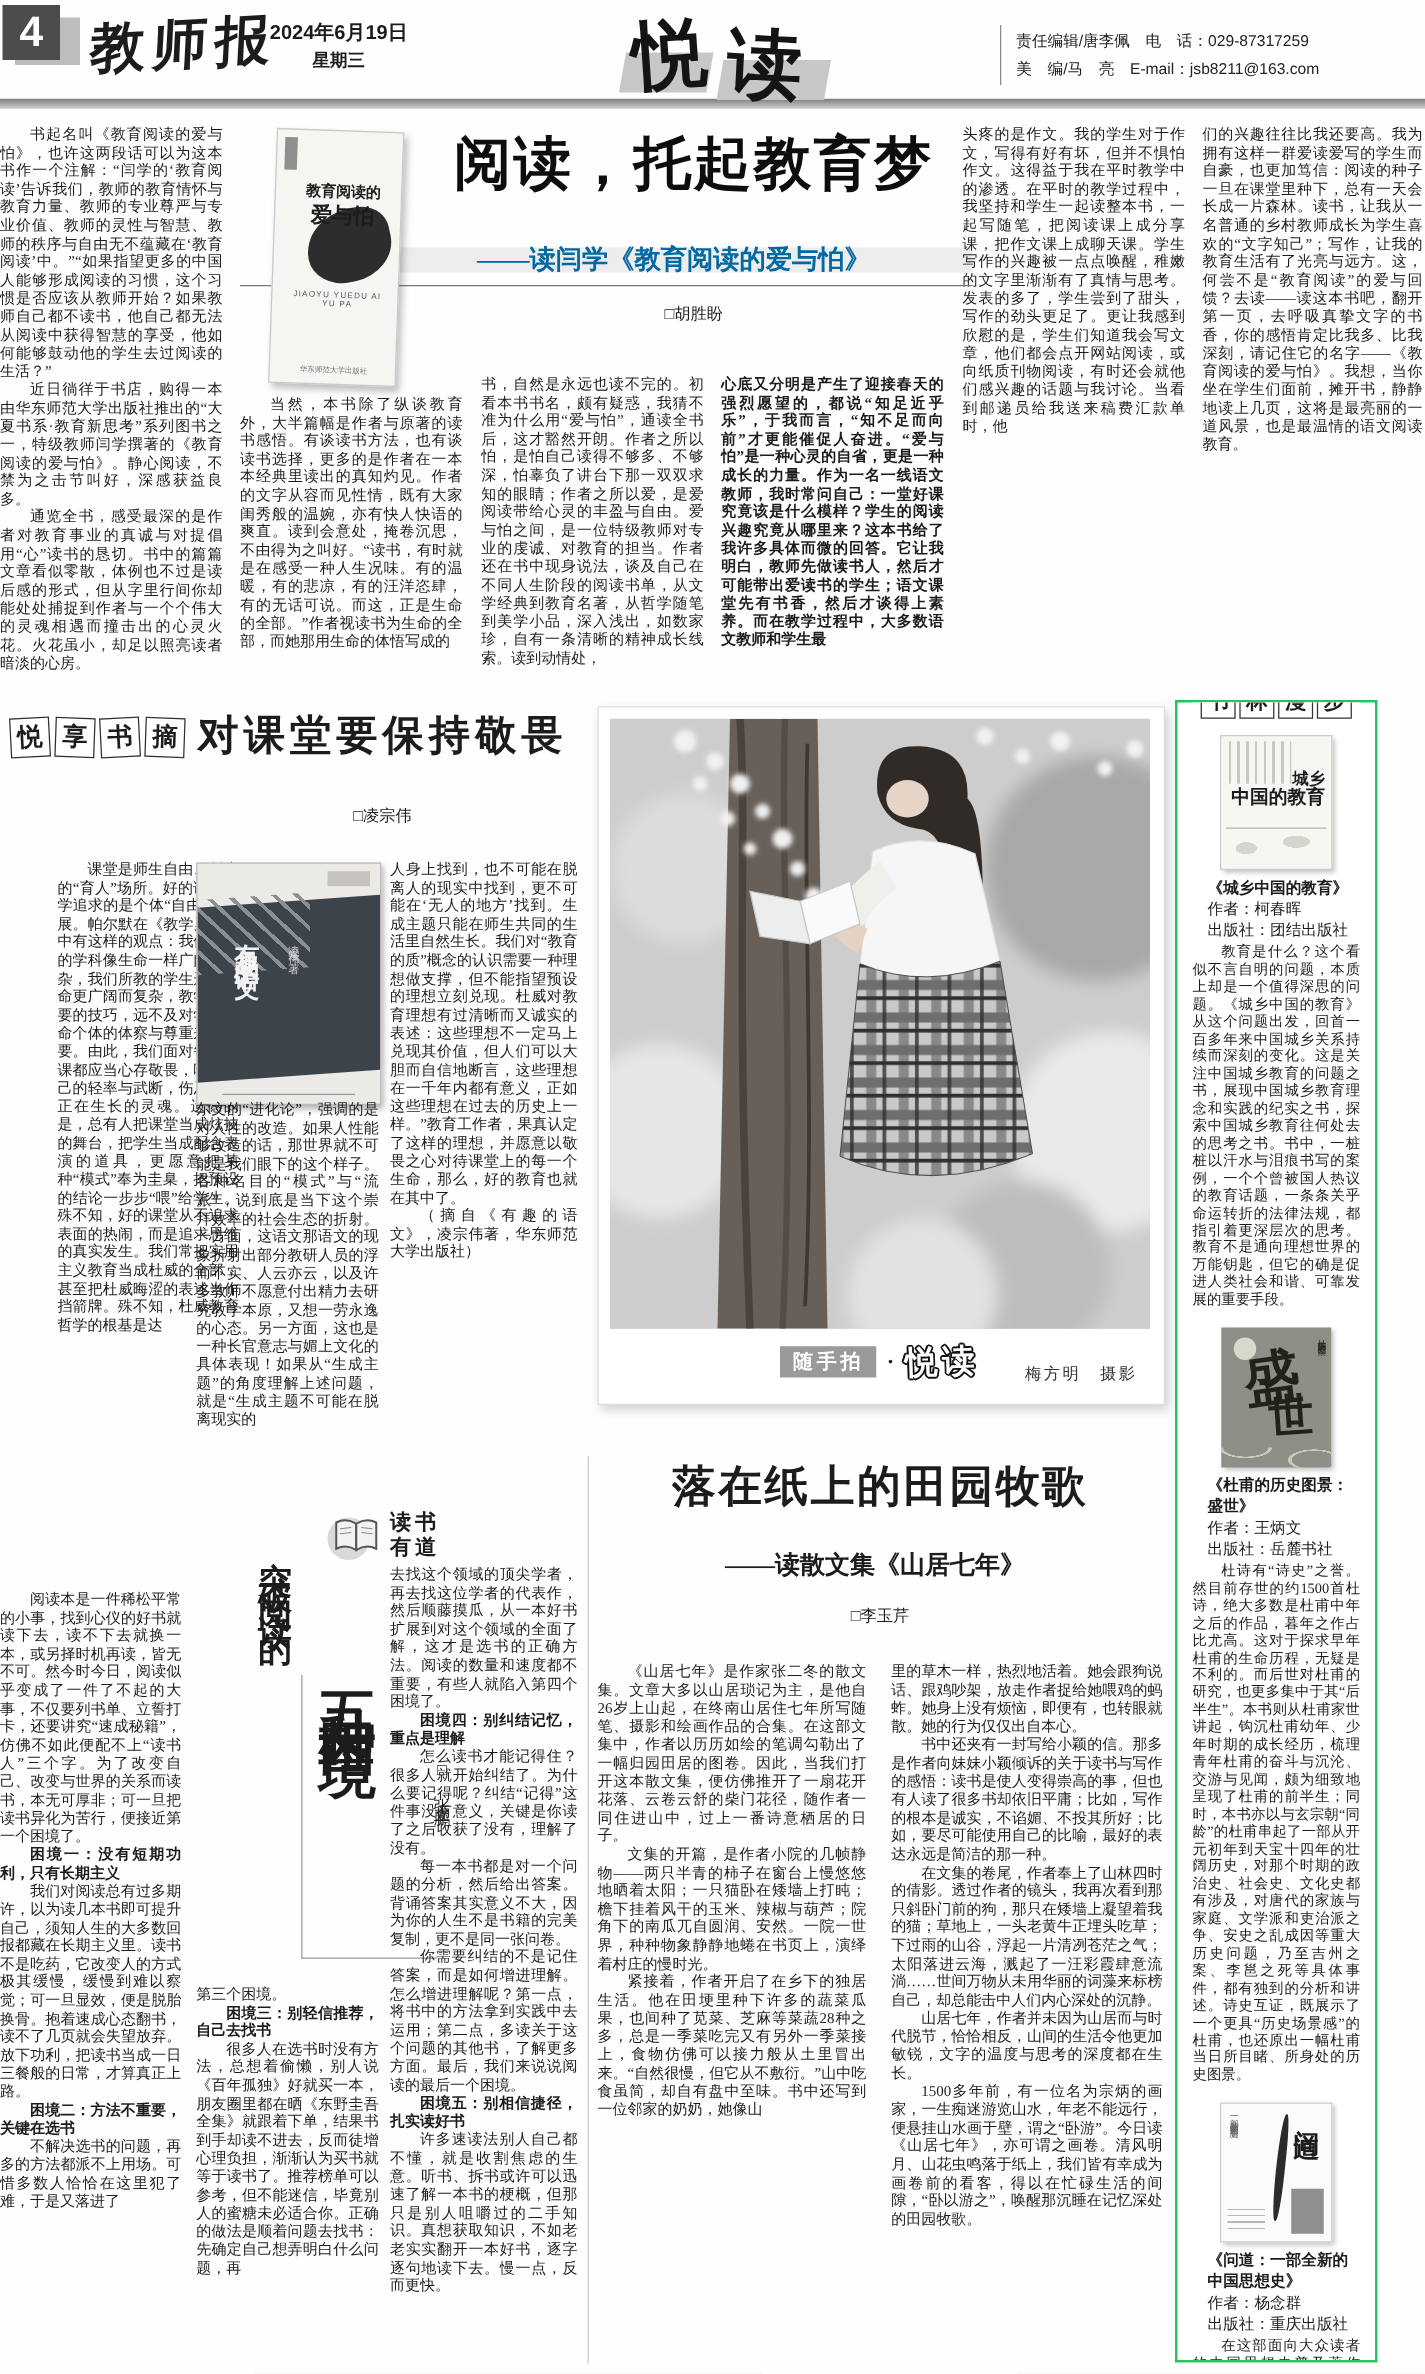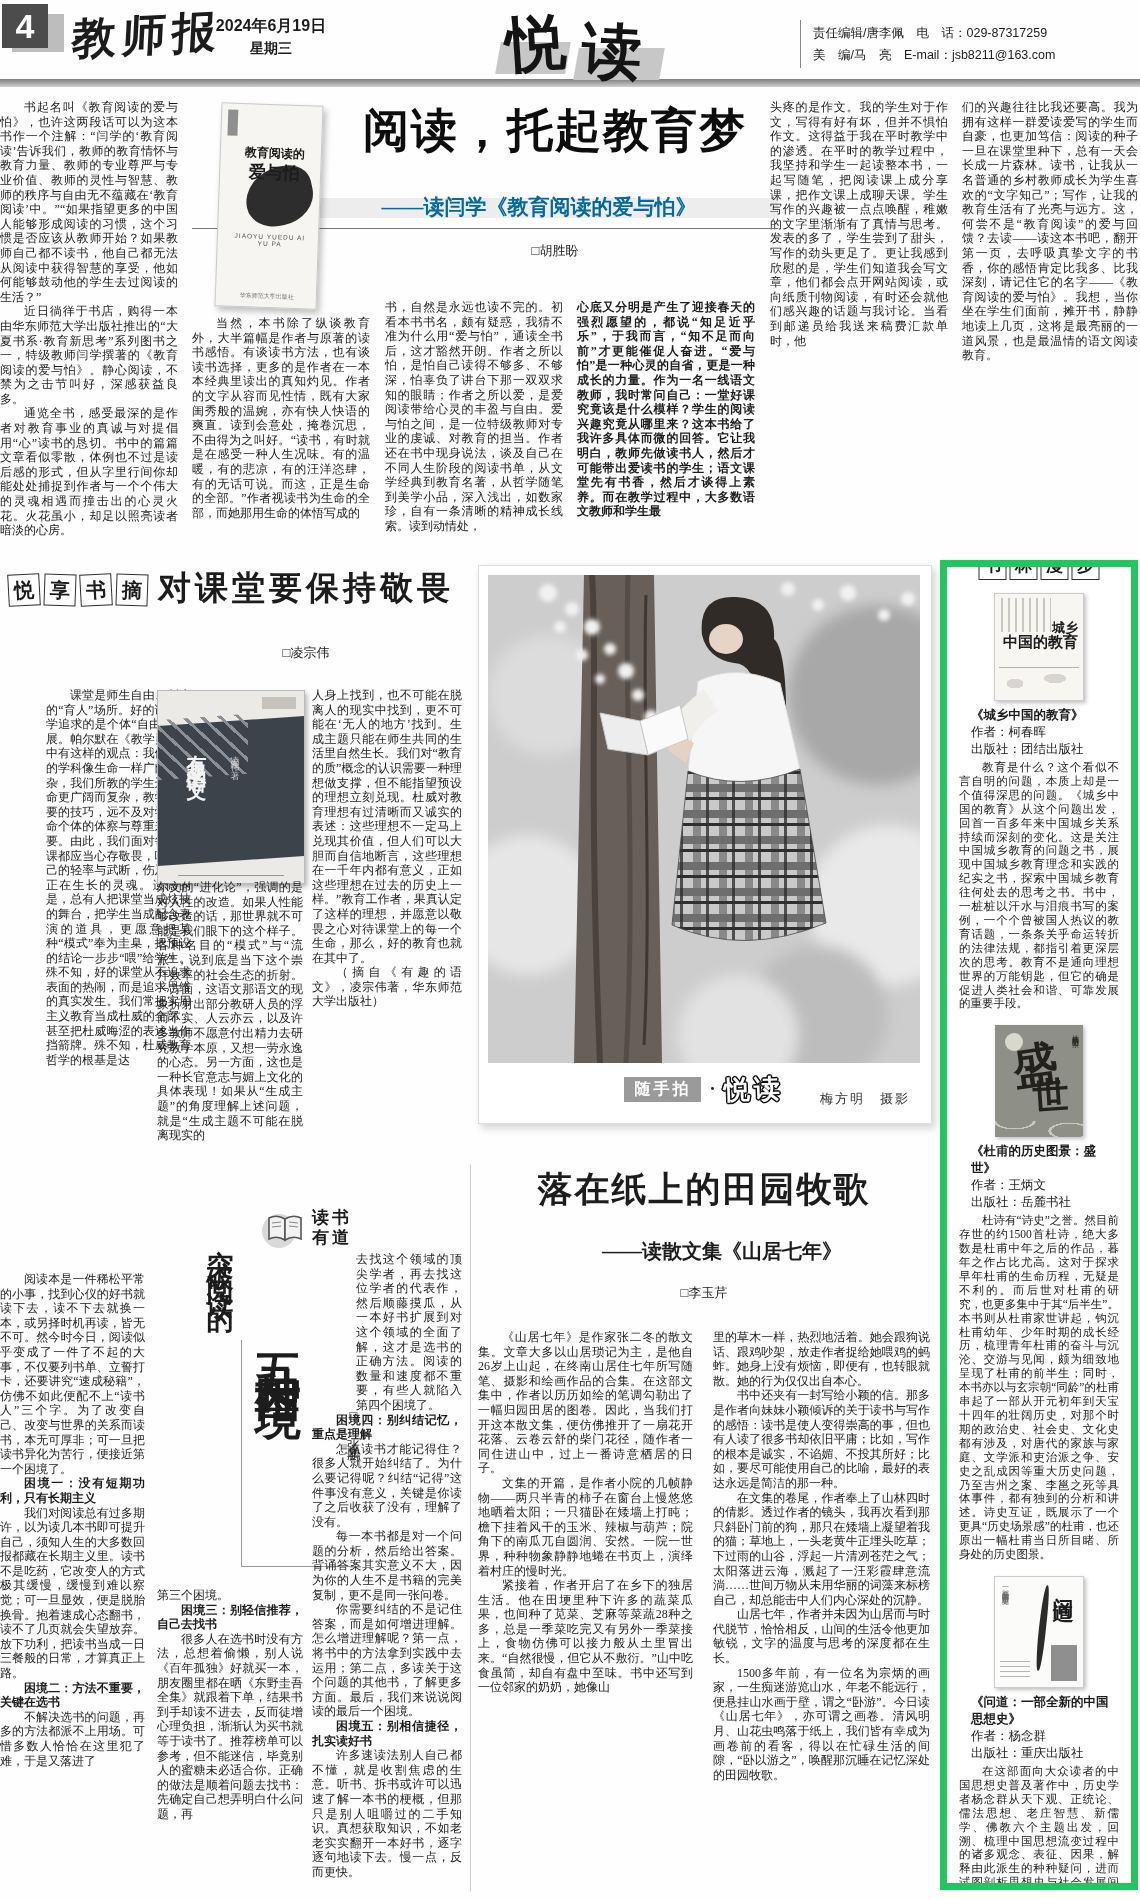--- a/index.html
+++ b/index.html
@@ -94,25 +94,25 @@
   .cap-badge{display:inline-block;background:#9a9a9a;color:#fff;font-family:"Liberation Sans",sans-serif;
              font-weight:bold;font-size:16px;padding:2px 10px;letter-spacing:3px;vertical-align:middle;}
   .cap-dot{font-weight:900;font-size:18px;margin:0 4px;vertical-align:middle;}
   .cap-title{display:inline-block;font-size:26px;font-weight:900;color:#fff;vertical-align:middle;
              letter-spacing:4px;transform:rotate(-2deg);
              text-shadow:1.5px 0 #111,-1.5px 0 #111,0 1.5px #111,0 -1.5px #111,1px 1px #111,-1px -1px #111,1px -1px #111,-1px 1px #111;}
   .photo-credit{position:absolute;left:770px;top:1090px;width:140px;text-align:right;font-size:13px;color:#333;letter-spacing:2px;}
   
   .pa-title{position:absolute;left:478px;top:1166px;width:452px;text-align:center;
             font-family:"Liberation Sans",sans-serif;font-weight:900;font-size:35px;letter-spacing:2px;}
-  .pa-sub{position:absolute;left:496px;top:1238px;width:452px;text-align:center;font-size:20px;font-weight:bold;}
+  .pa-sub{position:absolute;left:474px;top:1238px;width:452px;text-align:center;font-size:20px;font-weight:bold;}
   .pa-byline{position:absolute;left:478px;top:1284px;width:452px;text-align:center;font-size:13px;}
   .vdiv{position:absolute;left:470px;top:1165px;height:726px;border-left:1px solid #ccc;}
   
-  .sidebar{position:absolute;left:940px;top:560px;width:198px;height:1330px;border:7px solid #22c55e;
+  .sidebar{position:absolute;left:940px;top:560px;width:162px;height:1330px;border:2px solid #22c55e;
            background:#fff;box-sizing:border-box;padding:26px 12px 10px 12px;overflow:hidden;}
   .badge-sl{position:absolute;left:50%;transform:translateX(-50%);top:-15px;background:#fff;padding:0 6px;display:flex;gap:3px;}
   .badge-sl span{display:block;width:26px;height:26px;border:1.4px solid #333;font-size:17px;line-height:26px;
                  text-align:center;font-weight:bold;background:#fff;}
   .sb-entry{margin-bottom:14px;}
   .sb-meta{font-size:12.5px;line-height:17px;margin:6px 0 3px 12px;}
   .sb-meta .bt{font-weight:bold;}
   .sb-review{font-size:11.5px;line-height:13.9px;text-align:justify;}
   .sb-review p{margin:0;text-indent:2em;}
   .sb-cover{margin:0 auto;position:relative;width:88px;box-shadow:2px 2px 4px rgba(0,0,0,.25);overflow:hidden;}
@@ -259,21 +259,21 @@
     <p>我们对阅读总有过多期许，以为读几本书即可提升自己，须知人生的大多数回报都藏在长期主义里。读书不是吃药，它改变人的方式极其缓慢，缓慢到难以察觉；可一旦显效，便是脱胎换骨。抱着速成心态翻书，读不了几页就会失望放弃。放下功利，把读书当成一日三餐般的日常，才算真正上路。</p>
     <p class="kicker">困境二：方法不重要，关键在选书</p>
     <p>不解决选书的问题，再多的方法都派不上用场。可惜多数人恰恰在这里犯了难，于是又落进了</p>
   </div>
   <div class="col" style="left:157px;top:1588px;width:146px;height:304px;">
     <p style="text-indent:0;">第三个困境。</p>
     <p class="kicker">困境三：别轻信推荐，自己去找书</p>
     <p>很多人在选书时没有方法，总想着偷懒，别人说《百年孤独》好就买一本，朋友圈里都在晒《东野圭吾全集》就跟着下单，结果书到手却读不进去，反而徒增心理负担，渐渐认为买书就等于读书了。推荐榜单可以参考，但不能迷信，毕竟别人的蜜糖未必适合你。正确的做法是顺着问题去找书：先确定自己想弄明白什么问题，再</p>
   </div>
   <div class="col" style="left:312px;top:1252px;width:150px;height:640px;">
-    <p style="text-indent:0;margin-left:44px;">去找这个领域的顶尖学者，再去找这位学者的代表作，然后顺藤摸瓜，从一本好书扩展到对这个领域的全面了解，这才是选书的正确方法。阅读的数量和速度都不重要，有些人就陷入第四个困境了。</p>
+    <p style="text-indent:0;">去找这个领域的顶尖学者，再去找这位学者的代表作，然后顺藤摸瓜，从一本好书扩展到对这个领域的全面了解，这才是选书的正确方法。阅读的数量和速度都不重要，有些人就陷入第四个困境了。</p>
     <p class="kicker">困境四：别纠结记忆，重点是理解</p>
     <p>怎么读书才能记得住？很多人就开始纠结了。为什么要记得呢？纠结“记得”这件事没有意义，关键是你读了之后收获了没有，理解了没有。</p>
     <p>每一本书都是对一个问题的分析，然后给出答案。背诵答案其实意义不大，因为你的人生不是书籍的完美复制，更不是同一张问卷。</p>
     <p>你需要纠结的不是记住答案，而是如何增进理解。怎么增进理解呢？第一点，将书中的方法拿到实践中去运用；第二点，多读关于这个问题的其他书，了解更多方面。最后，我们来说说阅读的最后一个困境。</p>
     <p class="kicker">困境五：别相信捷径，扎实读好书</p>
     <p>许多速读法别人自己都不懂，就是收割焦虑的生意。听书、拆书或许可以迅速了解一本书的梗概，但那只是别人咀嚼过的二手知识。真想获取知识，不如老老实实翻开一本好书，逐字逐句地读下去。慢一点，反而更快。</p>
   </div>
 
   <div class="photo-frame"></div>
   <div class="photo">

